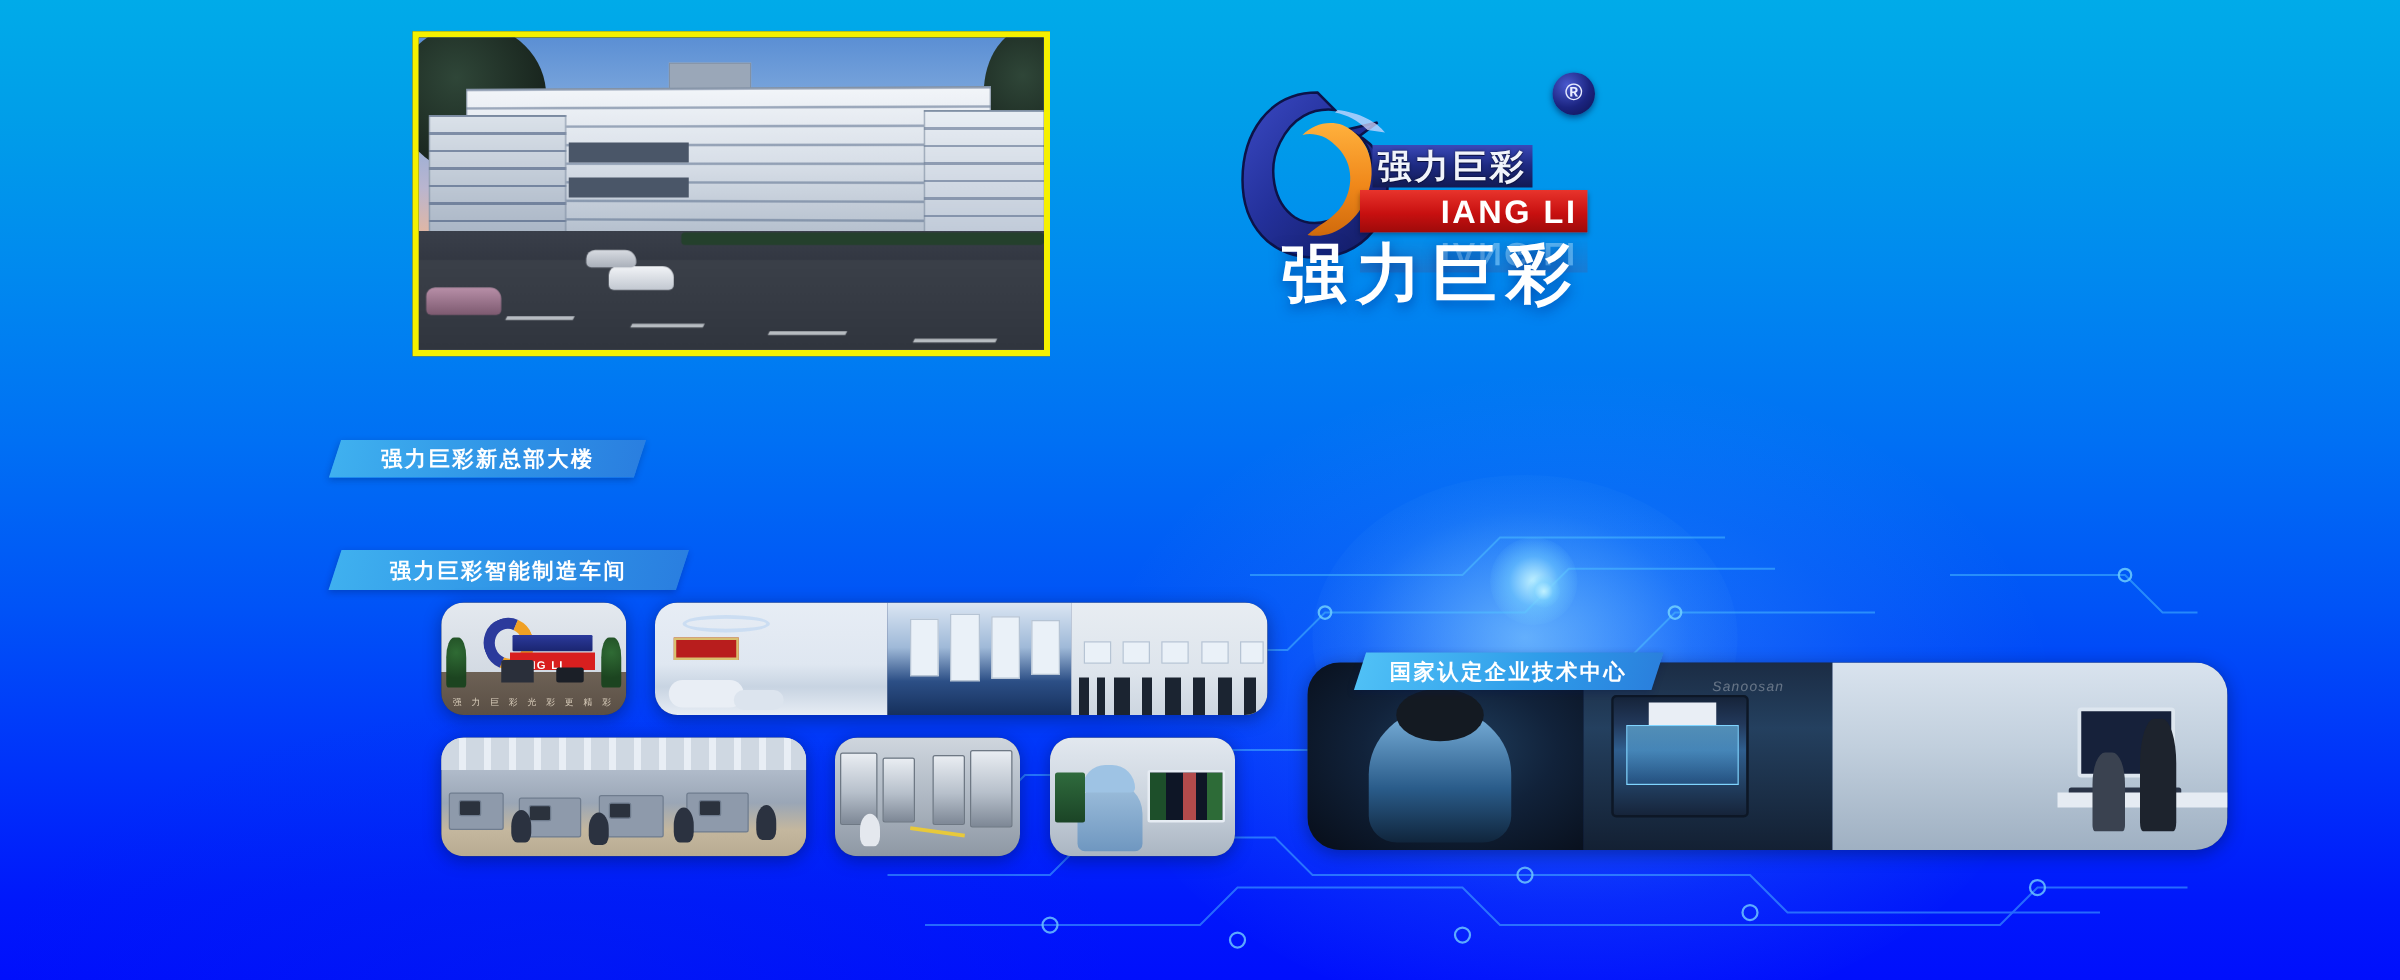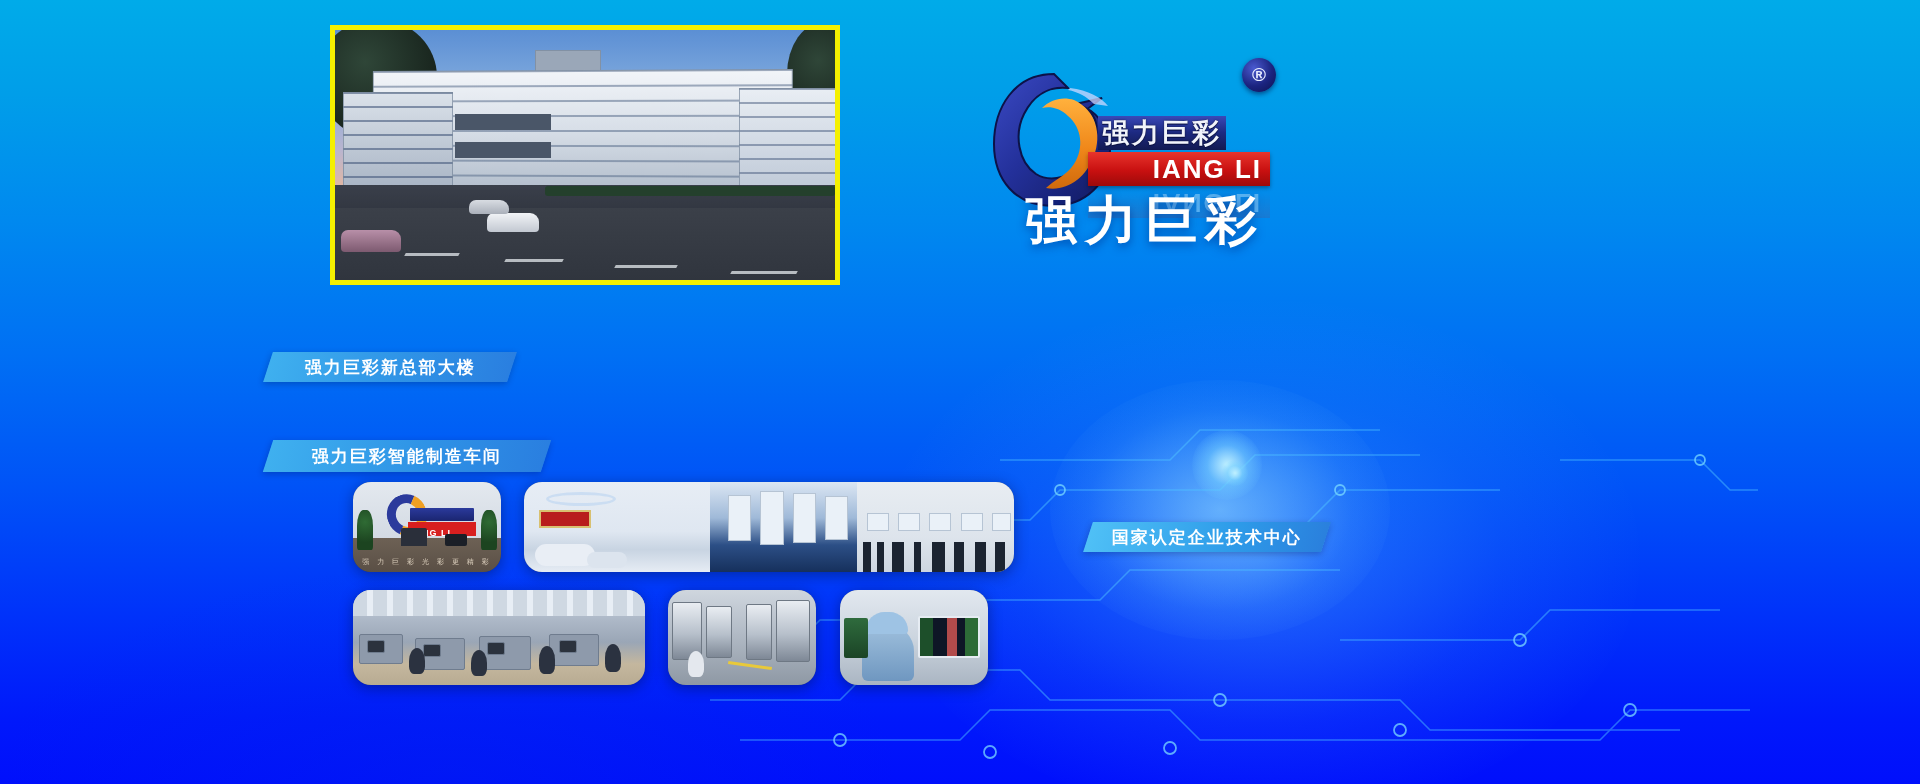--- a/index.html
+++ b/index.html
@@ -401,20 +401,41 @@
   <div class="card" id="p-test">
     <div class="inner">
       <div class="test-bg"></div>
       <div class="test-mon"></div>
       <div class="test-worker"></div>
       <div class="test-cap"></div>
       <div style="position:absolute;left:4px;top:28px;width:24px;height:40px;background:linear-gradient(180deg,#2f6b3d,#1b4426);border-radius:2px;"></div>
     </div>
   </div>
 
+  <div class="card" id="p-rnd">
+    <div class="inner">
+      <div class="rnd-l">
+        <div class="rnd-person" style="left:22%;top:24%;width:52%;height:72%;background:linear-gradient(180deg,#7fb6e0 0%,#2a5c8a 60%,#10253c 100%);"></div>
+        <div style="position:absolute;left:32%;top:14%;width:32%;height:28%;background:#141a22;border-radius:50%;"></div>
+      </div>
+      <div class="rnd-m"></div>
+      <div class="rnd-machine">
+        <div class="rnd-mach-win"></div>
+        <div style="position:absolute;left:28px;top:4px;width:54px;height:18px;background:#e9eef5;"></div>
+      </div>
+      <div class="rnd-r">
+        <div class="rnd-desk-mon"></div>
+        <div class="rnd-kbd"></div>
+        <div class="rnd-bench"></div>
+        <div class="rnd-person" style="left:78%;top:30%;width:9%;height:60%;background:#1d232d;border-radius:40% 40% 8% 8%;"></div>
+        <div class="rnd-person" style="left:66%;top:48%;width:8%;height:42%;background:#3a4250;border-radius:40% 40% 8% 8%;"></div>
+      </div>
+      <div class="rnd-watermark">Sanoosan</div>
+    </div>
+  </div>
 
   <div class="tag" id="tag-rnd">
     <span>国家认定企业技术中心</span>
   </div>
 
   <div id="logo-block">
 
     <svg class="logo-swoosh" viewBox="0 0 128 140">
       <defs>
         <linearGradient id="gBlue" x1="0" y1="0" x2="1" y2="1">

